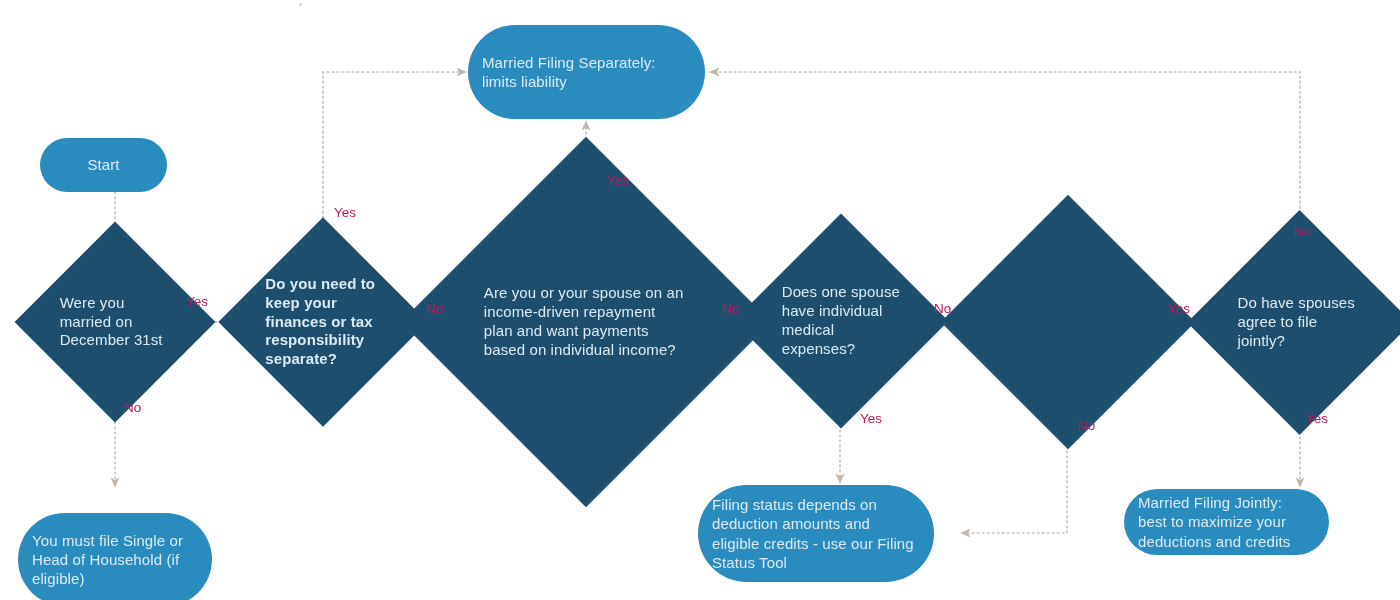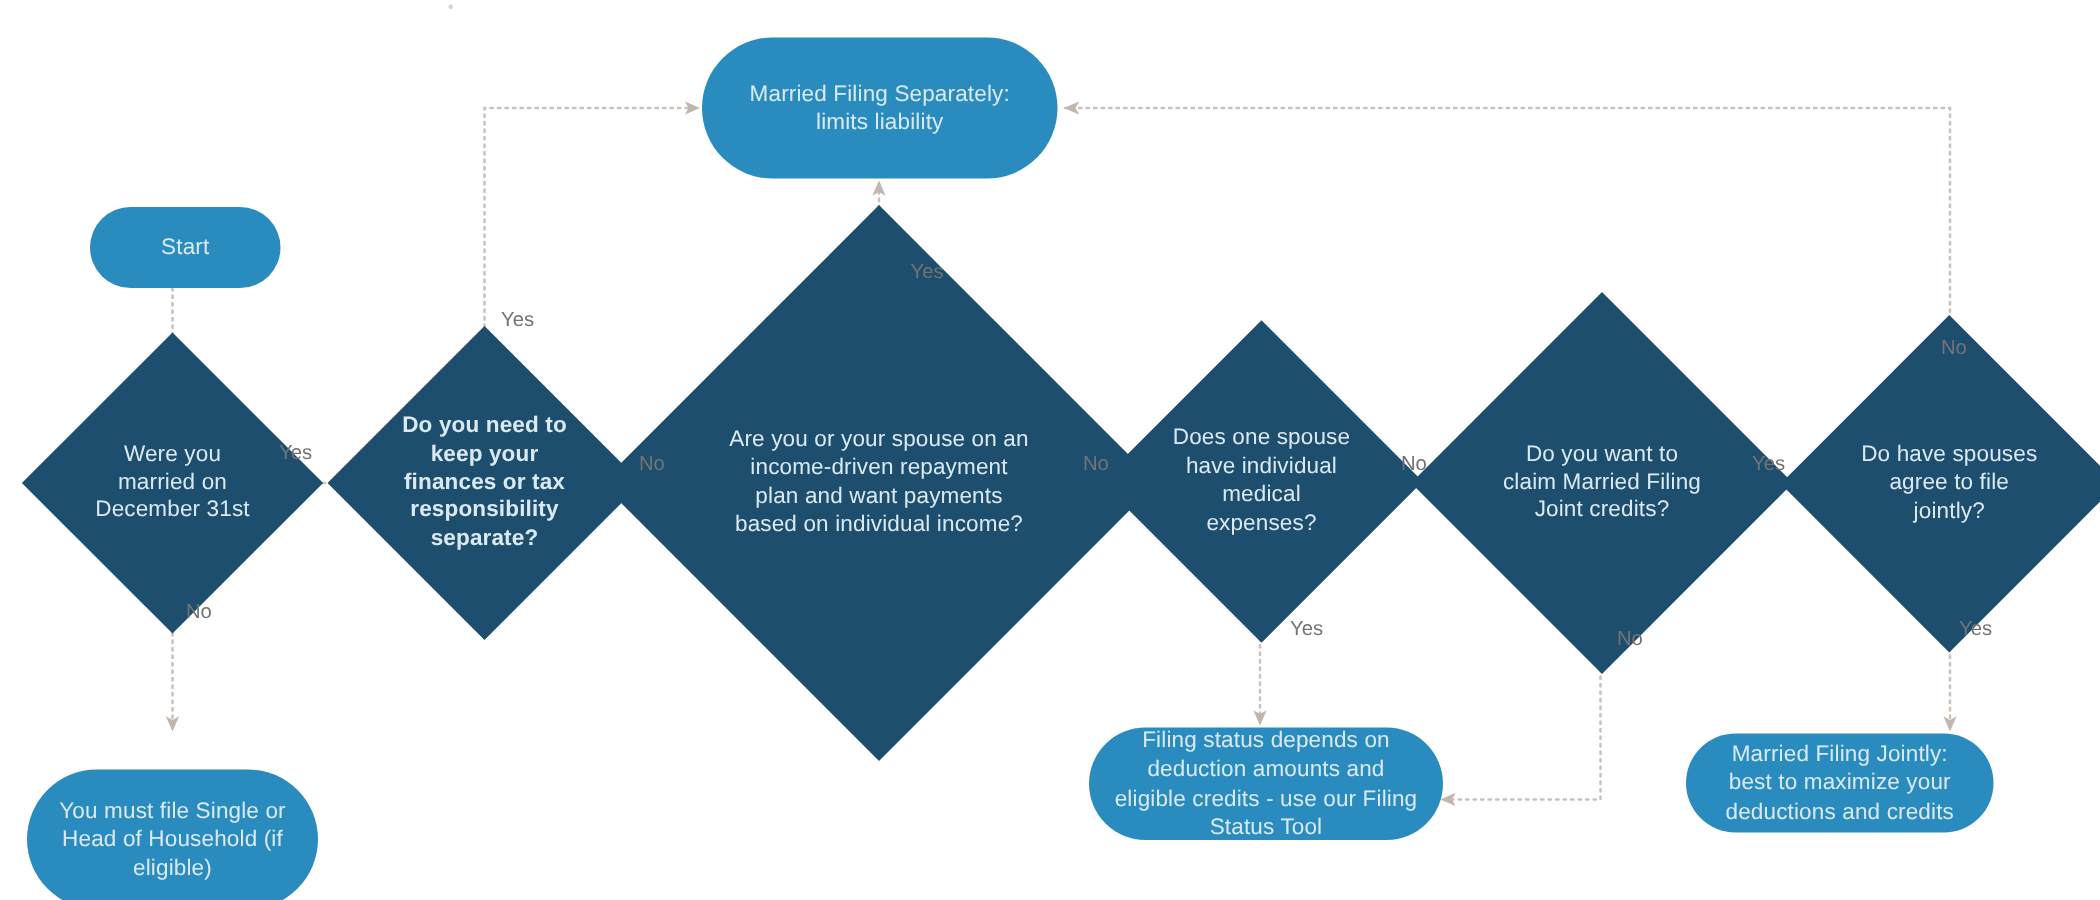--- a/index.html
+++ b/index.html
@@ -25,21 +25,21 @@
     width: 1400px;
     height: 600px;
     pointer-events: none;
   }
   .node {
     position: absolute;
     box-sizing: border-box;
     display: flex;
     align-items: center;
     justify-content: center;
-    text-align: center;
+    text-align: left;
     color: #dbeaf2;
   }
   .terminal {
     background: #2a8cbe;
     border-radius: 999px;
   }
   .terminal .node-text {
     line-height: 1.28;
     padding: 0 14px;
     font-size: 15px;
@@ -61,21 +61,21 @@
     position: relative;
     z-index: 2;
     line-height: 1.26;
     font-size: 15px;
     letter-spacing: 0.1px;
     width: 78%;
   }
   .edge-label {
     position: absolute;
     font-size: 13.5px;
-    color: #737373;
+    color: #be185d;
     white-space: nowrap;
     font-family: "Liberation Sans", sans-serif;
   }
   .speck {
     position: absolute;
     width: 3px;
     height: 3px;
     border-radius: 50%;
     background: #d9d2cc;
   }
@@ -116,21 +116,21 @@
       <path d="M1067,411 L1067,533 L961,533"></path>
 
       <path d="M1300,243 L1300,72 L710,72"></path>
 
       <path d="M1300,402 L1300,487"></path>
     </g>
   </svg>
 
   <div class="speck" style="left:299px; top:3px;"></div>
 
-  <div class="node terminal" style="left:60px; top:138px; width:127px; height:54px;">
+  <div class="node terminal" style="left:40px; top:138px; width:127px; height:54px;">
     <span class="node-text">Start</span>
   </div>
 
   <div class="node decision" style="left:44px; top:251px; width:142px; height:142px;">
     <div class="diamond-shape"></div>
     <span class="node-text">Were you married on December 31st</span>
   </div>
 
   <div class="node terminal" style="left:18px; top:489px; width:194px; height:93px;margin-top:24px;">
     <span class="node-text">You must file Single or Head of Household (if eligible)</span>
@@ -148,27 +148,26 @@
   <div class="node decision" style="left:455px; top:191px; width:262px; height:262px;">
     <div class="diamond-shape"></div>
     <span class="node-text">Are you or your spouse on an income-driven repayment plan and want payments based on individual income?</span>
   </div>
 
   <div class="node decision" style="left:765px; top:245px; width:152px; height:152px;">
     <div class="diamond-shape"></div>
     <span class="node-text">Does one spouse have individual medical expenses?</span>
   </div>
 
-  <div class="node terminal" style="left:726px; top:485px; width:236px; height:75px;">
+  <div class="node terminal" style="left:698px; top:485px; width:236px; height:97px;">
     <span class="node-text">Filing status depends on deduction amounts and eligible credits - use our Filing Status Tool</span>
   </div>
 
   <div class="node decision" style="left:978px; top:232px; width:180px; height:180px;">
     <div class="diamond-shape"></div>
-    <span class="node-text">Do you want to claim Married Filing Joint credits?</span>
   </div>
 
   <div class="node decision" style="left:1220px; top:243px; width:159px; height:159px;">
     <div class="diamond-shape"></div>
     <span class="node-text">Do have spouses agree to file jointly?</span>
   </div>
 
   <div class="node terminal" style="left:1124px; top:489px; width:205px; height:66px;">
     <span class="node-text">Married Filing Jointly: best to maximize your deductions and credits</span>
   </div>

